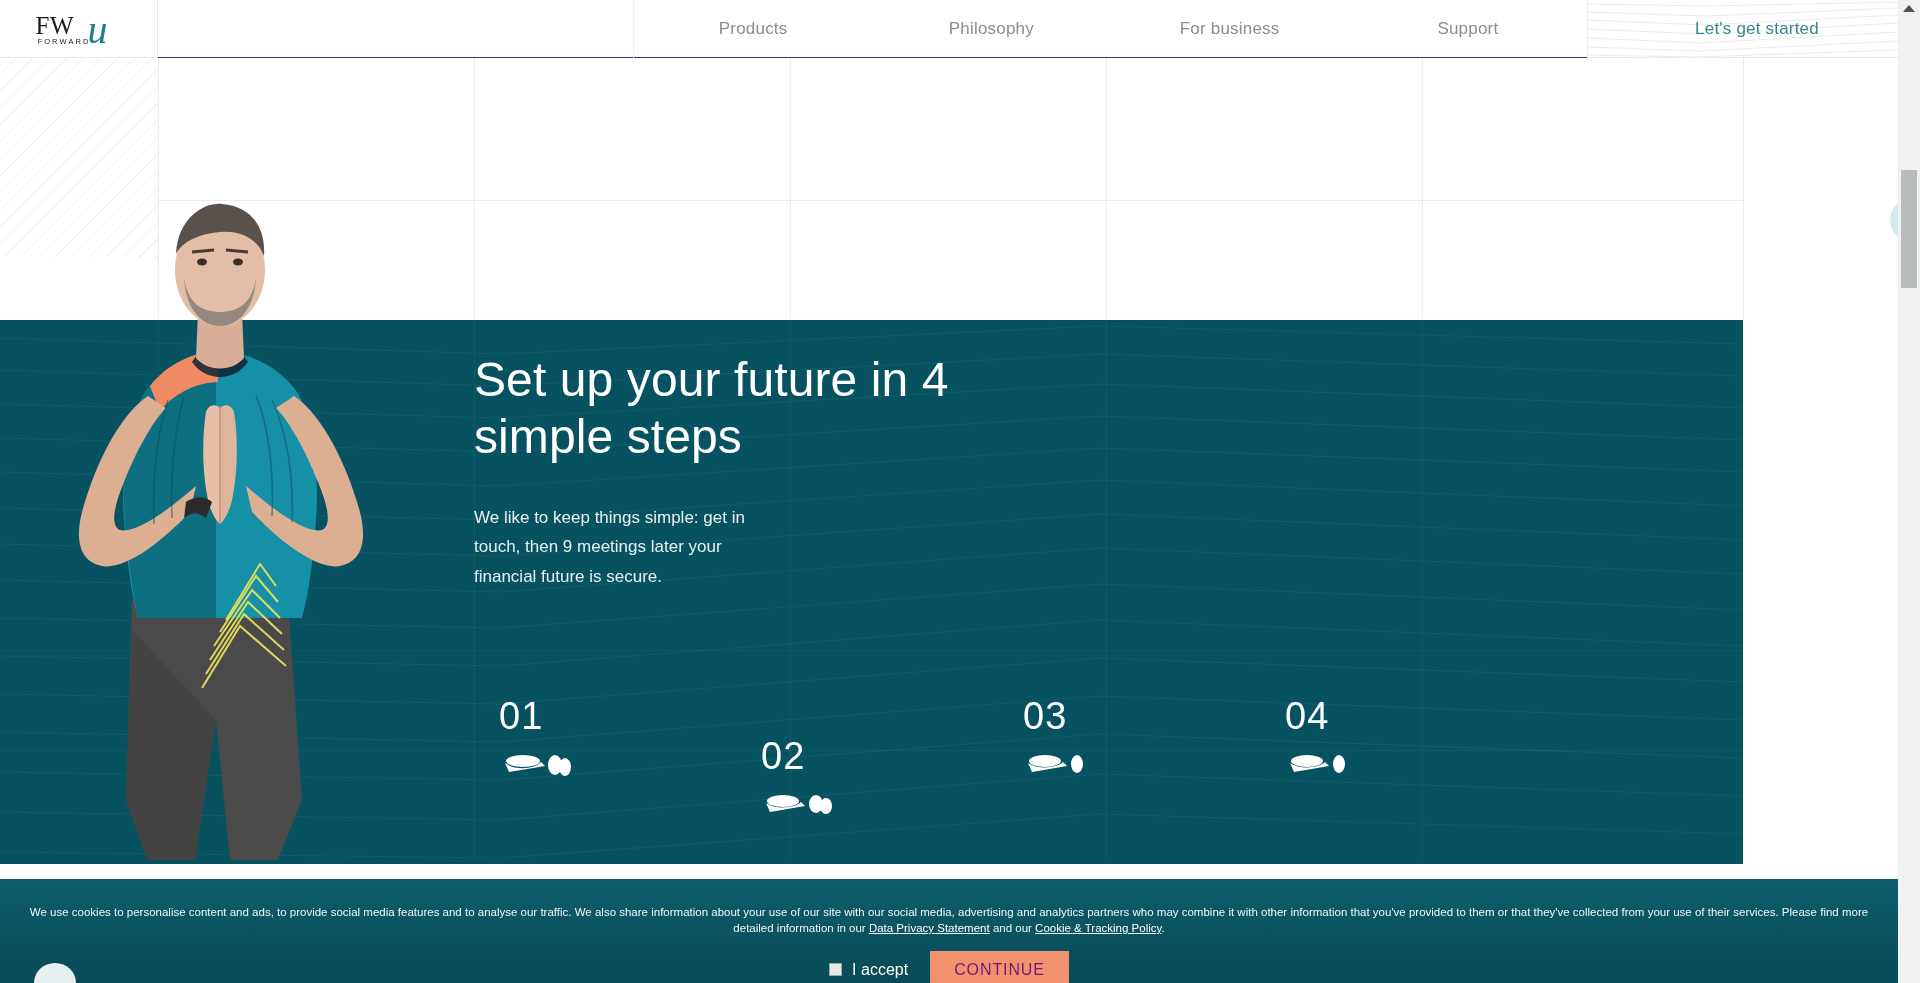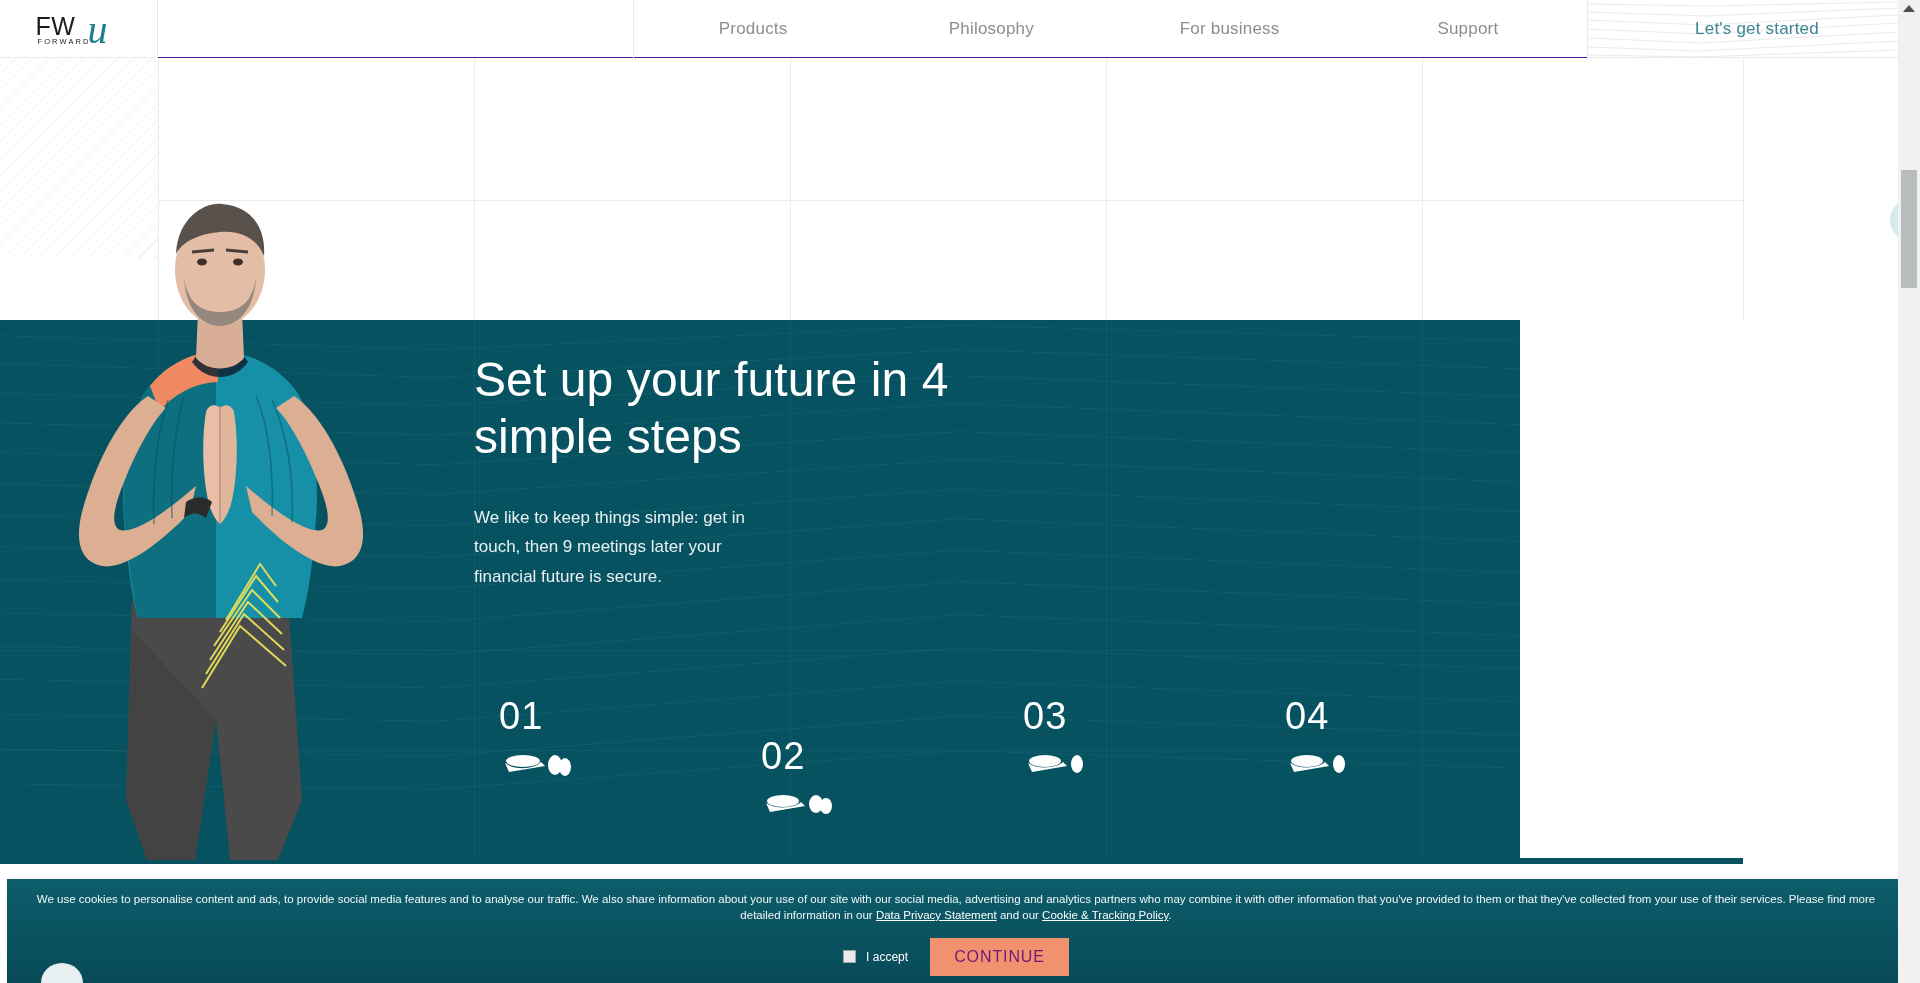--- a/index.html
+++ b/index.html
@@ -38,21 +38,21 @@
     width: 158px; height: 58px;
     border-right: 1px solid #e6e6e6;
     border-bottom: 1px solid #e9e9e9;
     display: flex; align-items: center; justify-content: center;
   }
   .logo-wrap { position: relative; width: 86px; height: 42px; }
   .logo-fw {
     position: absolute; left: 0; top: 4px;
     font-size: 25px; letter-spacing: 0.5px;
     color: #1b1b1b; font-weight: 400;
-    font-family: Liberation Sans, sans-serif;
+    font-family: Liberation Serif, serif;
   }
   .logo-u {
     position: absolute; left: 52px; top: -2px;
     font-size: 40px; color: #1d7f8c;
     font-style: italic;
     font-family: "Liberation Serif", serif;
   }
   .logo-forward {
     position: absolute; left: 2px; top: 29px;
     font-size: 7.5px; letter-spacing: 2.1px;
@@ -104,21 +104,21 @@
     position: absolute; left: 0; top: 0; width: 158px; height: 200px;
     background: repeating-linear-gradient(135deg,
       rgba(0,0,0,0) 0px, rgba(0,0,0,0) 11px,
       #ececec 11px, #ececec 12px);
     opacity: 0.85;
   }
 
   
   #hero {
     position: absolute; left: 0; top: 320px;
-    width: 1520px; height: 540px;
+    width: 1743px; height: 540px;
     background: #065260;
     overflow: hidden;
   }
   #hero-topo { position: absolute; inset: 0; }
   .hv { position: absolute; top: 0; width: 1px; height: 540px; background: rgba(255,255,255,0.045); }
   .hh { position: absolute; left: 0; width: 1743px; height: 1px; background: rgba(255,255,255,0.045); }
 
   #hero-text { position: absolute; left: 474px; top: 32px; width: 560px; }
   #hero-title {
     font-size: 48px; line-height: 1.18; color: #ffffff;
@@ -140,45 +140,45 @@
 
   
   #hero-strip {
     position: absolute; left: 0; top: 858px;
     width: 1743px; height: 6px;
     background: #065260;
   }
 
   
   #cookie-banner {
-    position: absolute; left: 7px; bottom: 0;
+    position: absolute; left: 0; bottom: 0;
     width: 1898px; height: 104px;
     background: linear-gradient(180deg, #0d5d6b 0%, #084a58 100%);
     z-index: 60;
     color: #ffffff;
-    padding-top: 12px;
+    padding-top: 25px;
   }
   #cookie-text {
     width: 1880px; margin: 0 auto;
     text-align: center;
     font-size: 11.5px; line-height: 1.42;
     color: #f2f7f8;
     padding: 0 12px;
   }
   #cookie-text a { color: #ffffff; text-decoration: underline; }
   #cookie-actions {
     margin-top: 14px;
     display: flex; align-items: center; justify-content: center; gap: 10px;
   }
   #accept-checkbox {
     width: 13px; height: 13px;
     background: #e9e9e9; border: 1px solid #9aa7a9;
     cursor: pointer; display: inline-block;
   }
-  #accept-label { font-size: 12px; color: #ffffff; margin-right: 12px; }
+  #accept-label { font-size: 16px; color: #ffffff; margin-right: 12px; }
   #continue-button {
     background: #f2916e;
     color: #701a75;
     border: none;
     font-size: 16px;
     letter-spacing: 0.9px;
     padding: 10px 24px;
     cursor: pointer;
     font-family: "Liberation Sans", sans-serif;
   }

